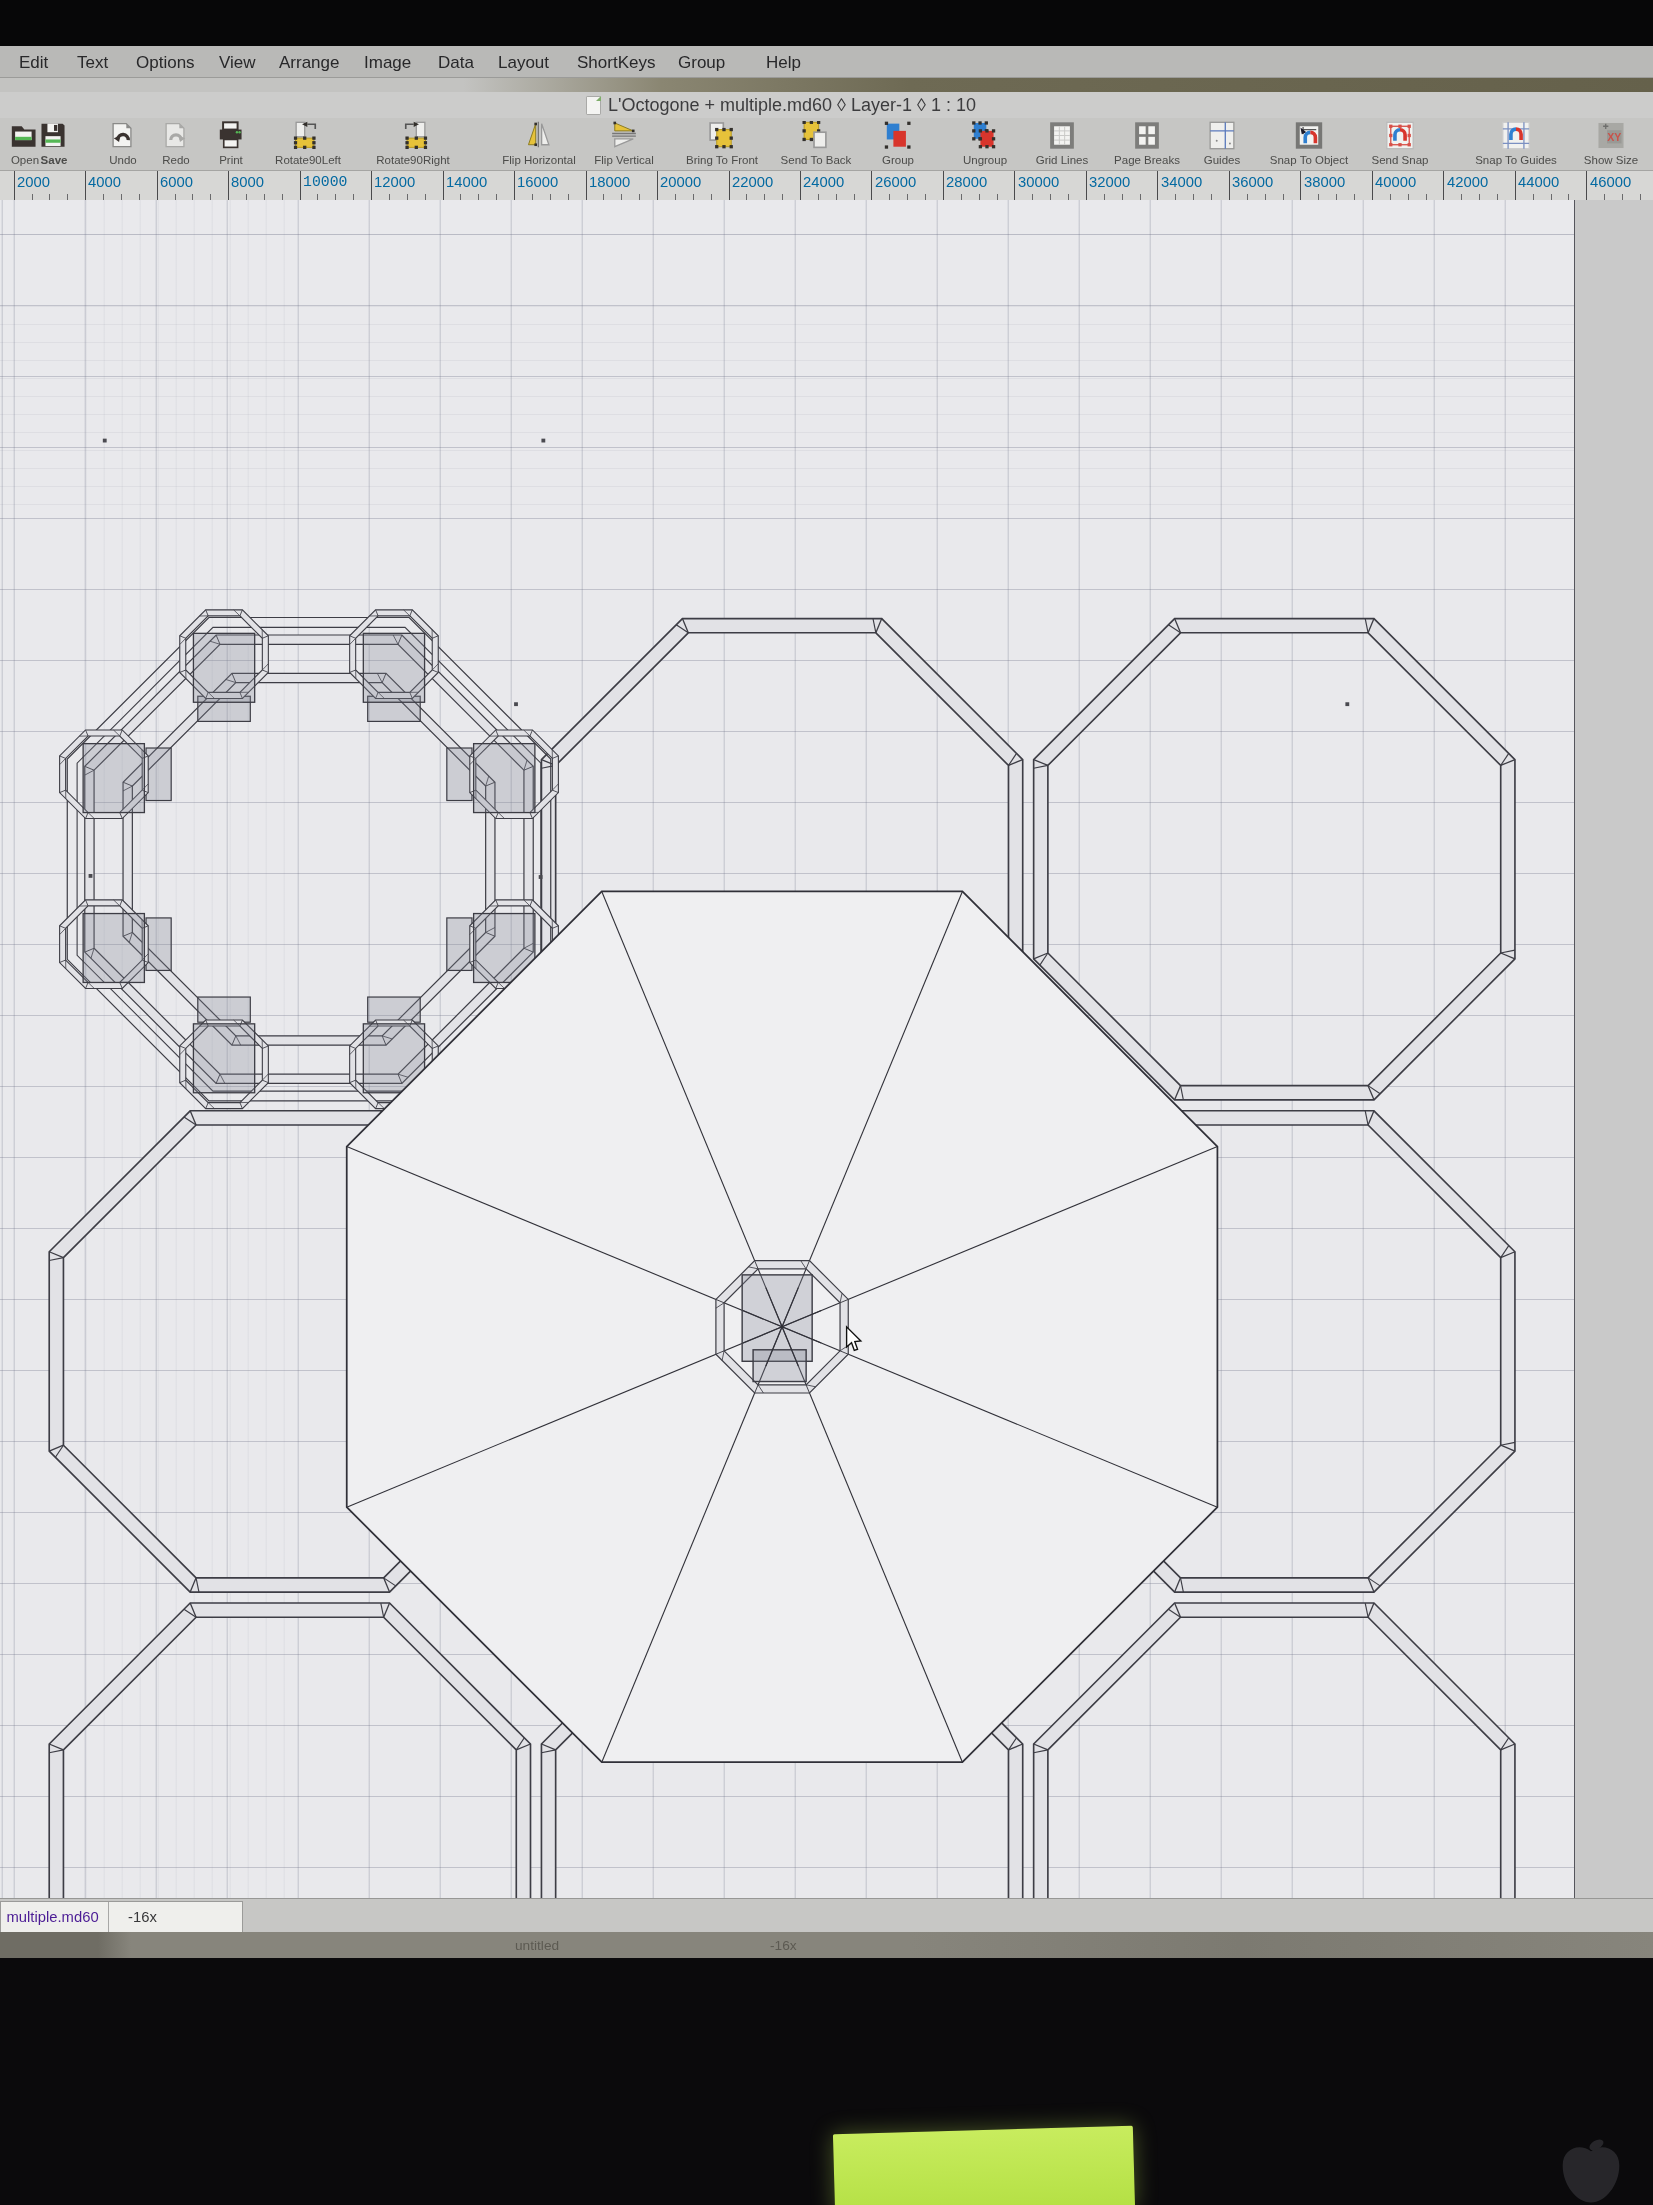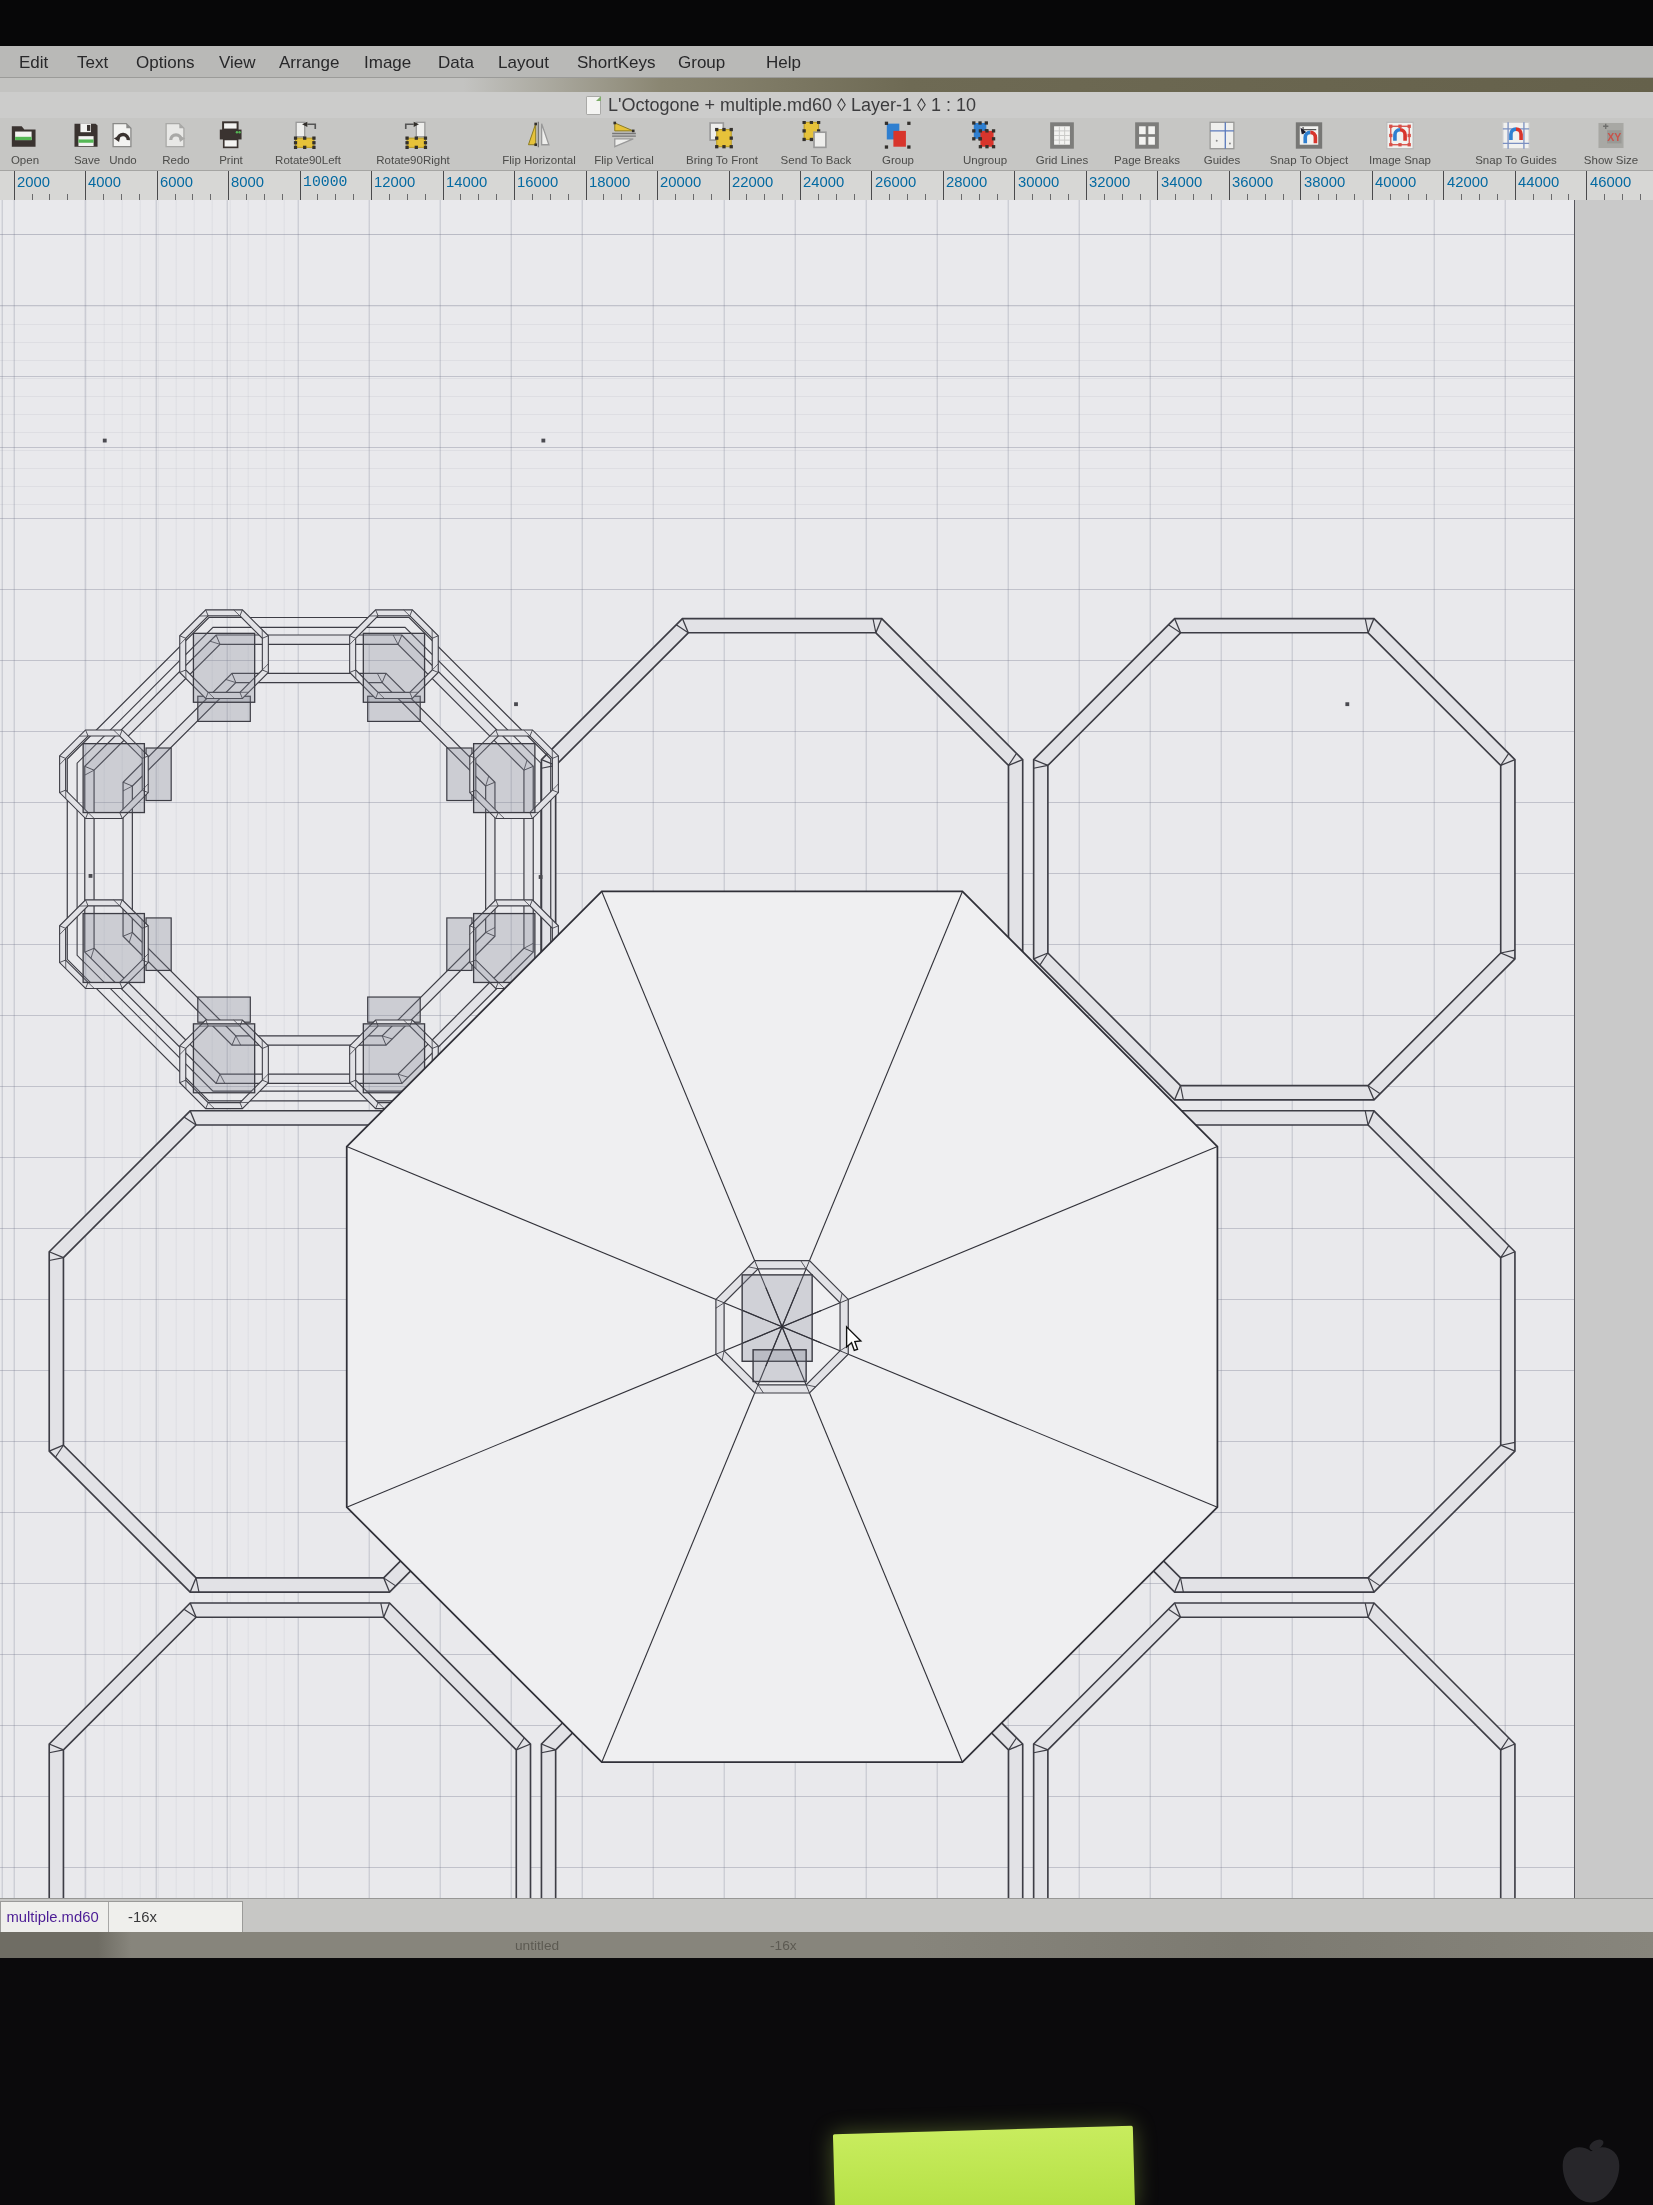--- a/index.html
+++ b/index.html
@@ -82,21 +82,21 @@
   </div>
   <div id="toolbar">
       <div class="tb-btn" style="left: -19px; width: 88px;">
         <div class="tb-icon"><svg width="29" height="29" viewBox="0 0 44 44">
             <path d="M2,8 h15 l4,5 h17 v26 H2 Z" fill="#3a3330"></path>
             <rect x="7" y="16" width="25" height="13" fill="#f3f3f1"></rect>
             <rect x="7" y="24" width="25" height="5" fill="#55b855"></rect>
           </svg></div>
         <div class="tb-label">Open</div>
       </div>
-      <div class="tb-btn" style="left: 43px; width: 88px;">
+      <div class="tb-btn" style="left: 10px; width: 88px; font-weight: bold;">
         <div class="tb-icon"><svg width="29" height="29" viewBox="0 0 44 44">
             <path d="M3,4 h32 l3,3 v32 H3 Z" fill="#3a3330"></path>
             <rect x="12" y="4" width="16" height="13" fill="#f3f3f1"></rect>
             <rect x="22" y="6" width="5" height="9" fill="#3a3330"></rect>
             <rect x="9" y="23" width="23" height="15" fill="#f3f3f1"></rect>
             <rect x="9" y="28" width="23" height="5" fill="#55b855"></rect>
           </svg></div>
         <div class="tb-label">Save</div>
       </div>
       <div class="tb-btn" style="left: 79px; width: 88px;">
@@ -294,21 +294,21 @@
             <rect x="19.5" y="5.5" width="5" height="5" fill="#d85048"></rect>
             <rect x="33.5" y="5.5" width="5" height="5" fill="#d85048"></rect>
             <rect x="5.5" y="19.5" width="5" height="5" fill="#d85048"></rect>
             <rect x="33.5" y="19.5" width="5" height="5" fill="#d85048"></rect>
             <rect x="5.5" y="33.5" width="5" height="5" fill="#d85048"></rect>
             <rect x="19.5" y="33.5" width="5" height="5" fill="#d85048"></rect>
             <rect x="33.5" y="33.5" width="5" height="5" fill="#d85048"></rect>
             <path d="M14.299999999999999,29.8 V21 A7.700000000000001,7.700000000000001 0 0 1 22,13.299999999999999" stroke="#2f7fd0" stroke-width="5.5" fill="none"></path>
  <path d="M22,13.299999999999999 A7.700000000000001,7.700000000000001 0 0 1 29.700000000000003,21 V29.8" stroke="#d8352c" stroke-width="5.5" fill="none"></path>
           </svg></div>
-        <div class="tb-label">Image Snap</div>
+        <div class="tb-label">Send Snap</div>
       </div>
       <div class="tb-btn" style="left: 1472px; width: 88px;">
         <div class="tb-icon"><svg width="29" height="29" viewBox="0 0 44 44">
             <rect x="2" y="2" width="40" height="40" fill="#f1f1ef" stroke="#ccc" stroke-width="2"></rect>
             <path d="M10,2 V42 M34,2 V42 M2,12 H42 M2,34 H42" stroke="#7b90c2" stroke-width="2"></path>
             <path d="M14.299999999999999,28.8 V20 A7.700000000000001,7.700000000000001 0 0 1 22,12.299999999999999" stroke="#2f7fd0" stroke-width="5.5" fill="none"></path>
  <path d="M22,12.299999999999999 A7.700000000000001,7.700000000000001 0 0 1 29.700000000000003,20 V28.8" stroke="#d8352c" stroke-width="5.5" fill="none"></path>
           </svg></div>
         <div class="tb-label">Snap To Guides</div>
       </div>

